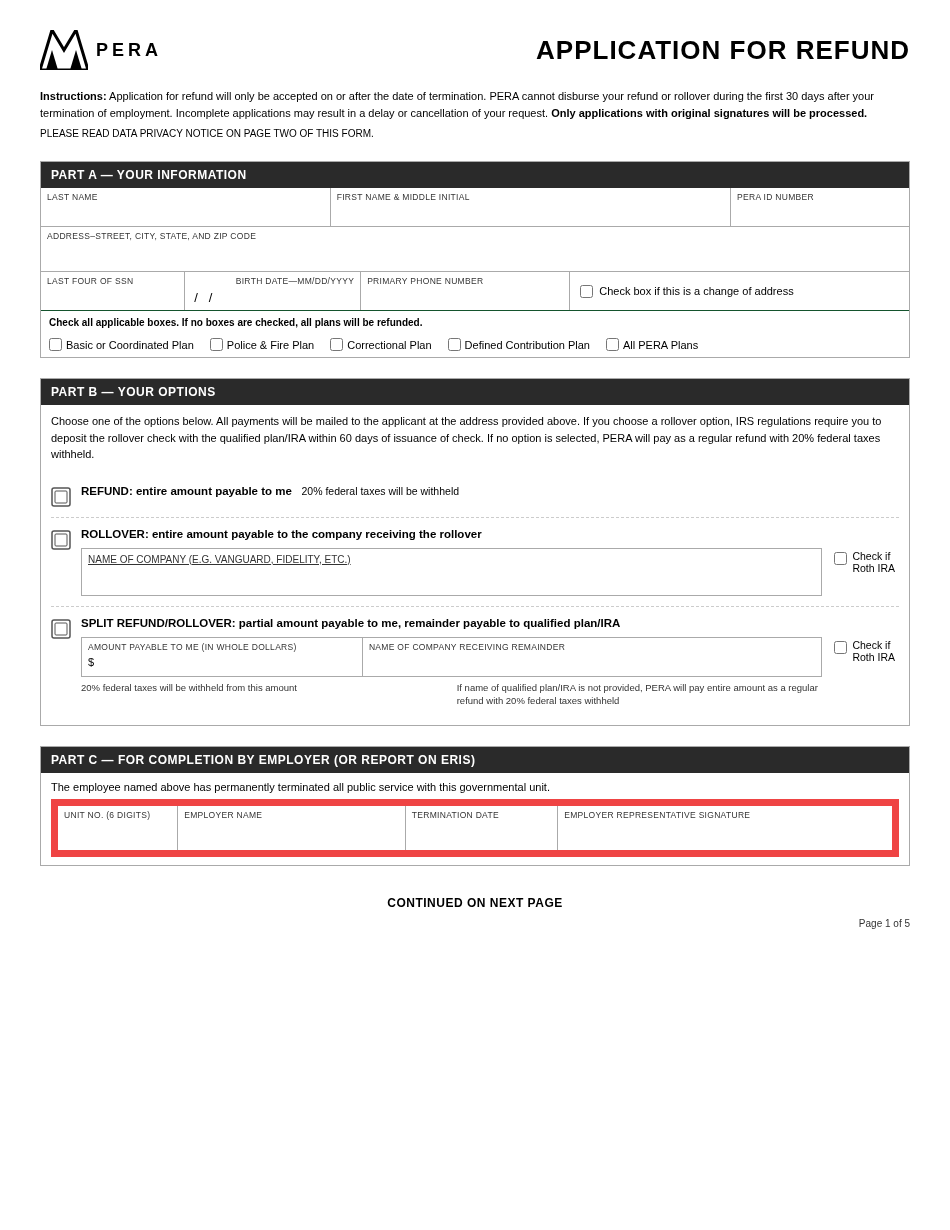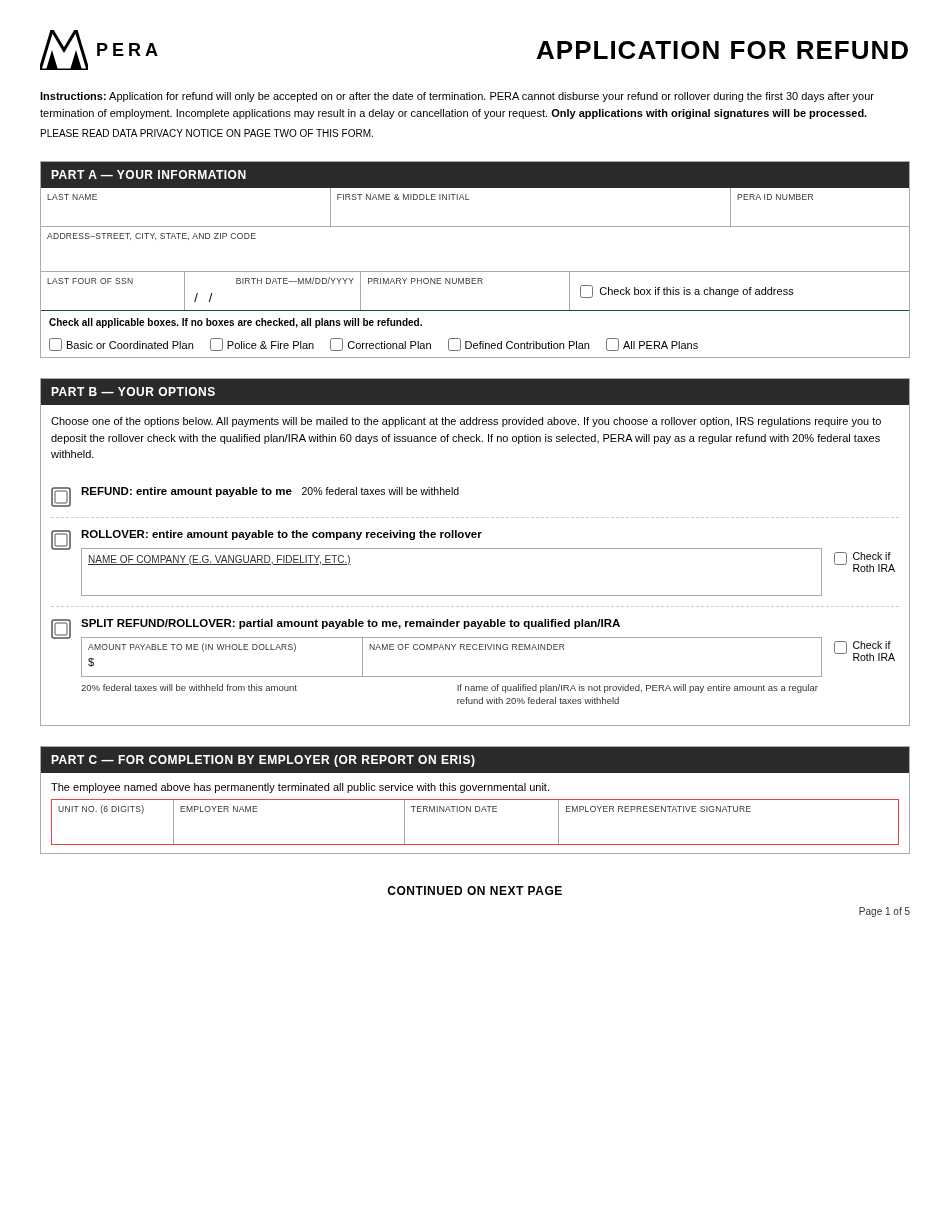--- a/index.html
+++ b/index.html
@@ -211,22 +211,23 @@
 
     
     .part-c-body {
       padding: 8px 10px;
     }
     .part-c-intro {
       font-size: 11px;
       margin-bottom: 6px;
     }
     .part-c-fields {
-      border: 1px solid #ef4444;
-      display: flex;
+      border: 7px solid #ef4444;
+      display: flex;
+      justify-content: flex-end;
     }
     .part-c-cell {
       border-right: 1px solid #aaa;
       padding: 4px 6px;
       min-height: 44px;
     }
     .part-c-cell:last-child { border-right: none; }
     .unit-cell { flex: 1; }
     .employer-cell { flex: 2; }
     .term-cell { flex: 1.3; }

